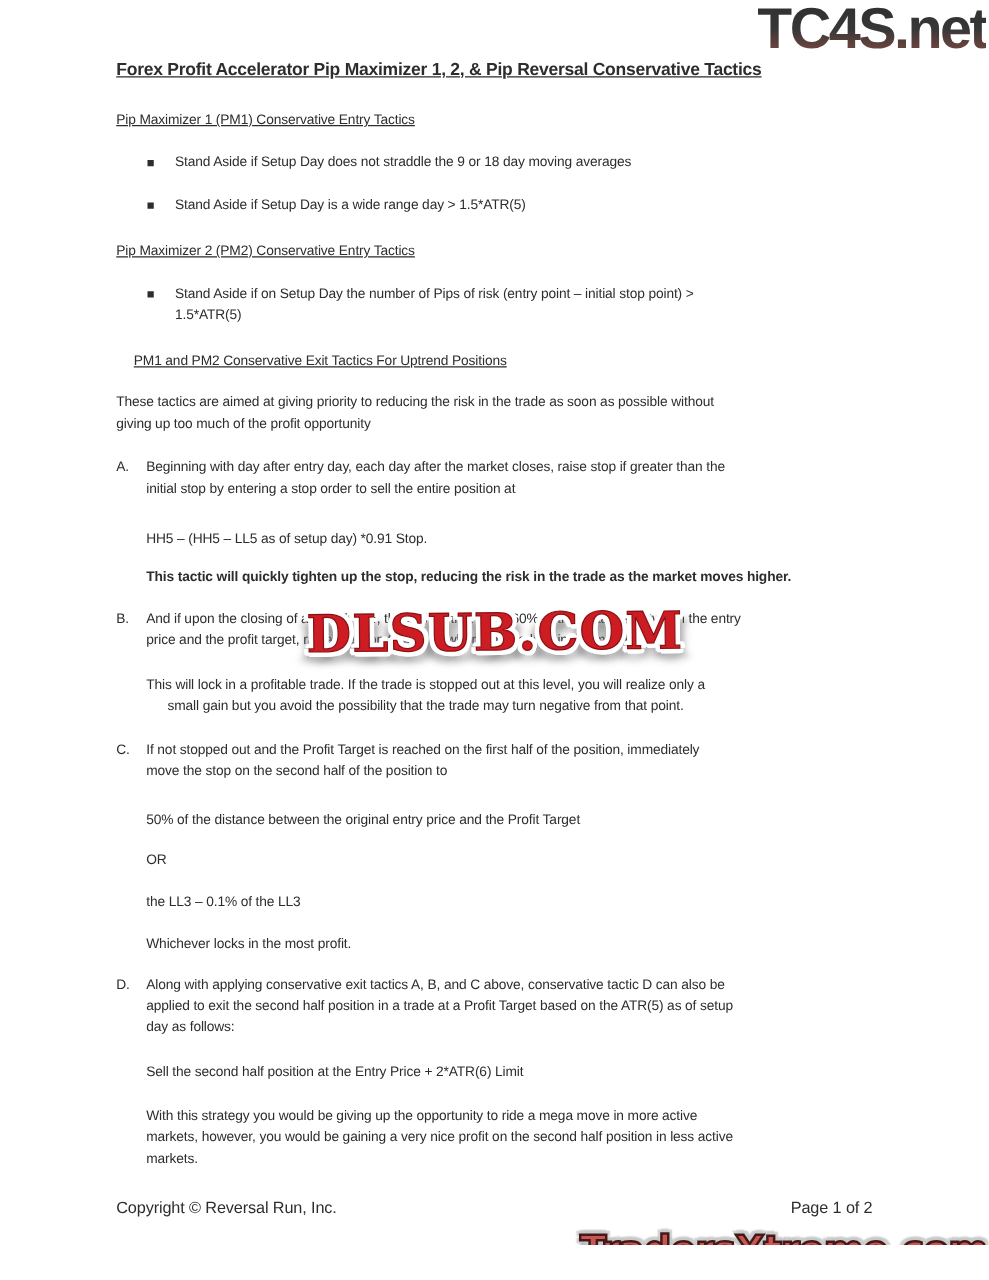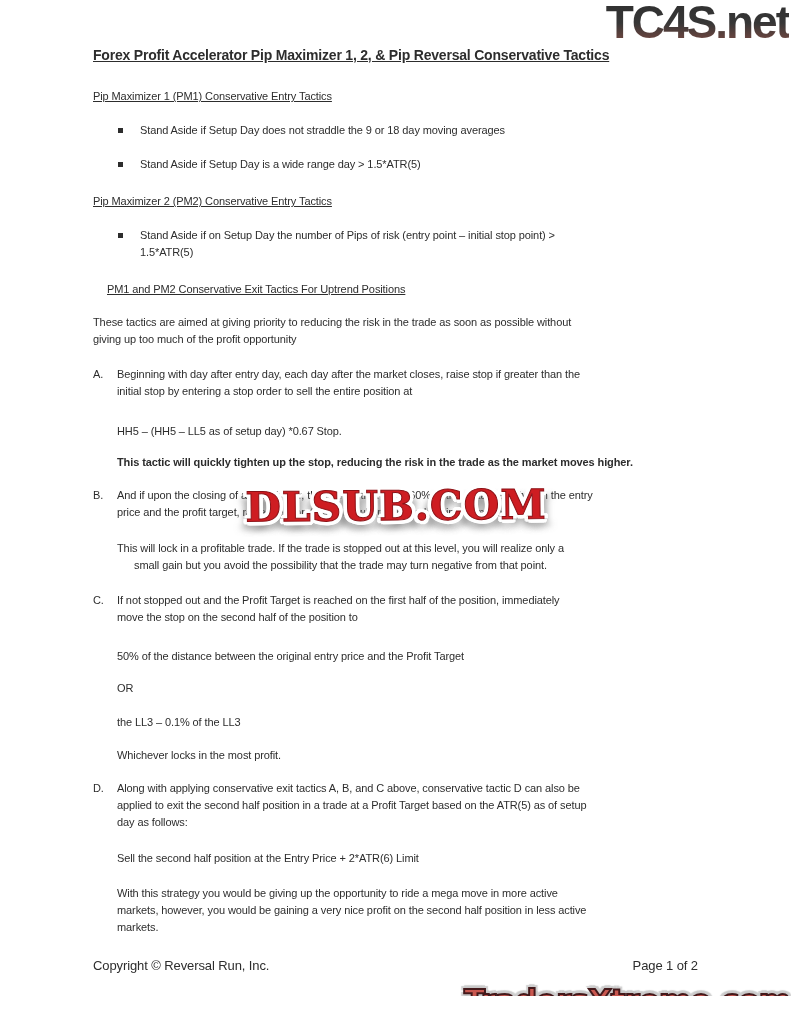--- a/index.html
+++ b/index.html
@@ -110,21 +110,21 @@
 
   <div class="t u" style="left:107px; top:281px;">PM1 and PM2 Conservative Exit Tactics For Uptrend Positions</div>
 
   <div class="t" style="left:93px; top:314px;">These tactics are aimed at giving priority to reducing the risk in the trade as soon as possible without
 giving up too much of the profit opportunity</div>
 
   <div class="t" style="left:93px; top:366px;">A.</div>
   <div class="t" style="left:117px; top:366px;">Beginning with day after entry day, each day after the market closes, raise stop if greater than the
 initial stop by entering a stop order to sell the entire position at</div>
 
-  <div class="t" style="left:117px; top:423px;">HH5 – (HH5 – LL5 as of setup day) *0.67 Stop.</div>
+  <div class="t" style="left:117px; top:423px;">HH5 – (HH5 – LL5 as of setup day) *0.91 Stop.</div>
 
   <div class="t" style="left:117px; top:454px;font-weight:bold;">This tactic will quickly tighten up the stop, reducing the risk in the trade as the market moves higher.</div>
 
   <div class="t" style="left:93px; top:487px;">B.</div>
   <div class="t" style="left:117px; top:487px;">And if upon the closing of any daily bar, the high of that bar &gt; 60% of the distance between the entry
 price and the profit target, raise the stop to a point where the trade is in the money.</div>
 
   <div class="t" style="left:117px; top:540px;text-align:center;">This will lock in a profitable trade.  If the trade is stopped out at this level, you will realize only a
 small gain but you avoid the possibility that the trade may turn negative from that point.</div>
 

